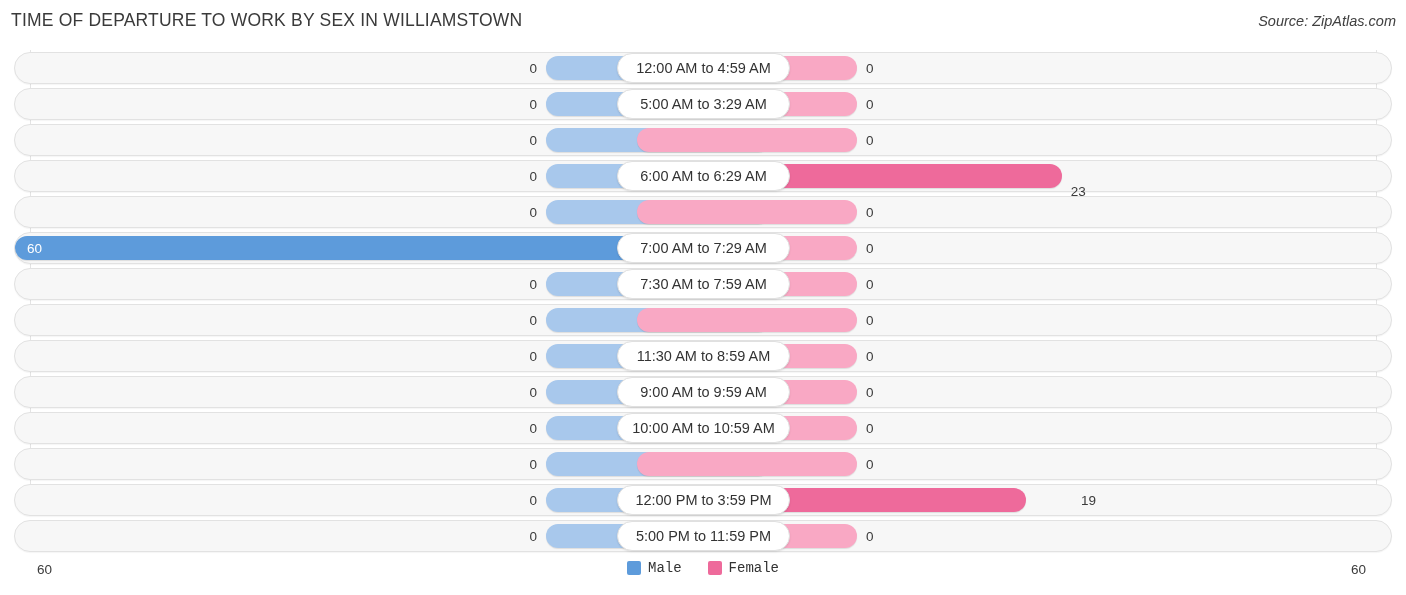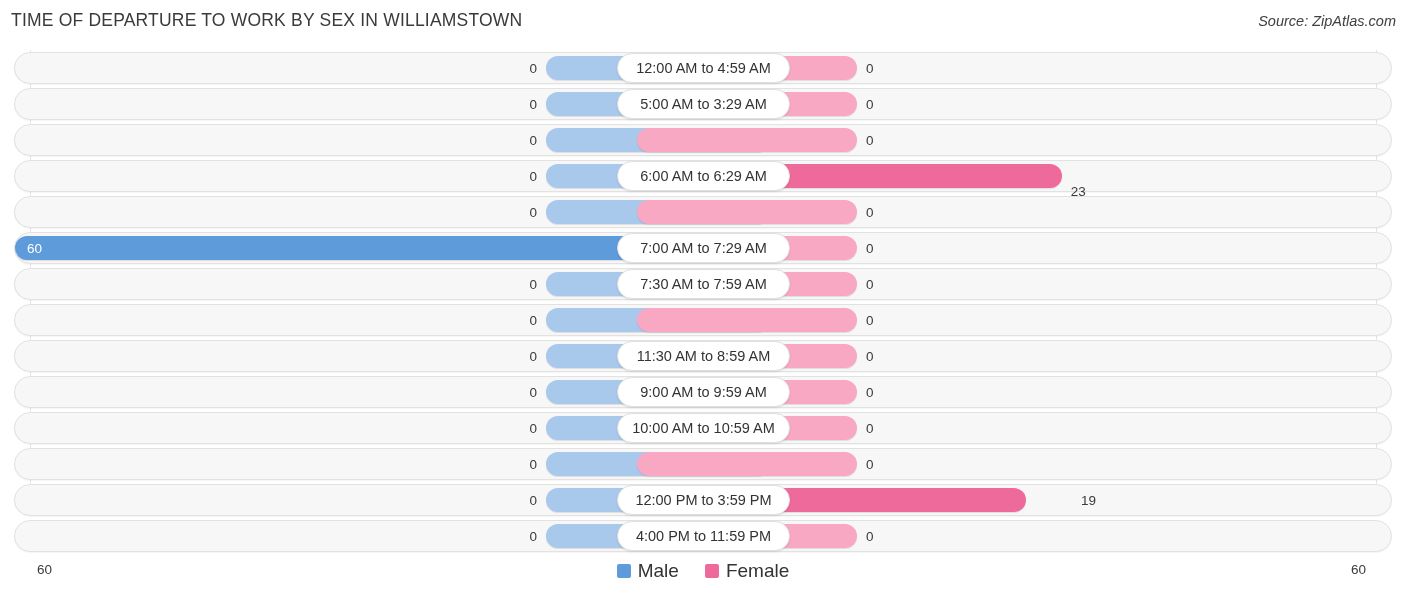--- a/index.html
+++ b/index.html
@@ -151,21 +151,21 @@
     position: absolute;
     left: 0; top: 560px;
     width: 1406px;
     display: flex;
     justify-content: center;
     align-items: center;
     gap: 26px;
   }
   .legend-item { display: flex; align-items: center; gap: 7px; }
   .legend-swatch { width: 14px; height: 14px; border-radius: 2px; }
-  .legend-text { font-size: 19px; color: #333333; }
+  .legend-text { font-size: 14px; color: #333333; font-family: Liberation Mono, monospace; }
 </style>
 </head>
 <body>
 
 <div id="chart-root">
 
   <div id="chart-title">TIME OF DEPARTURE TO WORK BY SEX IN WILLIAMSTOWN</div>
   <div id="source-label">Source: ZipAtlas.com</div>
 
   <div id="plot-area">
@@ -288,21 +288,21 @@
             <span>12:00 PM to 3:59 PM</span>
           </div>
           <div class="value-male outside" style="left: 476px; width: 61px;">0</div>
           <div class="value-female" style="left: 1052px; margin-left: 29px;">19</div>
         </div>
         <div class="bar-row" style="top: 470px;">
           <div class="row-track"></div>
           <div class="bar-male" style="left: 546px; width: 224px; background: rgb(168, 200, 236);"></div>
           <div class="bar-female" style="left: 637px; width: 220px; background: rgb(249, 168, 196);"></div>
           <div class="category-pill">
-            <span>4:00 PM to 11:59 PM</span>
+            <span>5:00 PM to 11:59 PM</span>
           </div>
           <div class="value-male outside" style="left: 476px; width: 61px;">0</div>
           <div class="value-female" style="left: 866px;">0</div>
         </div>
       </div>
   </div>
 
   <div id="axis-left">60</div>
   <div id="axis-right">60</div>
 

